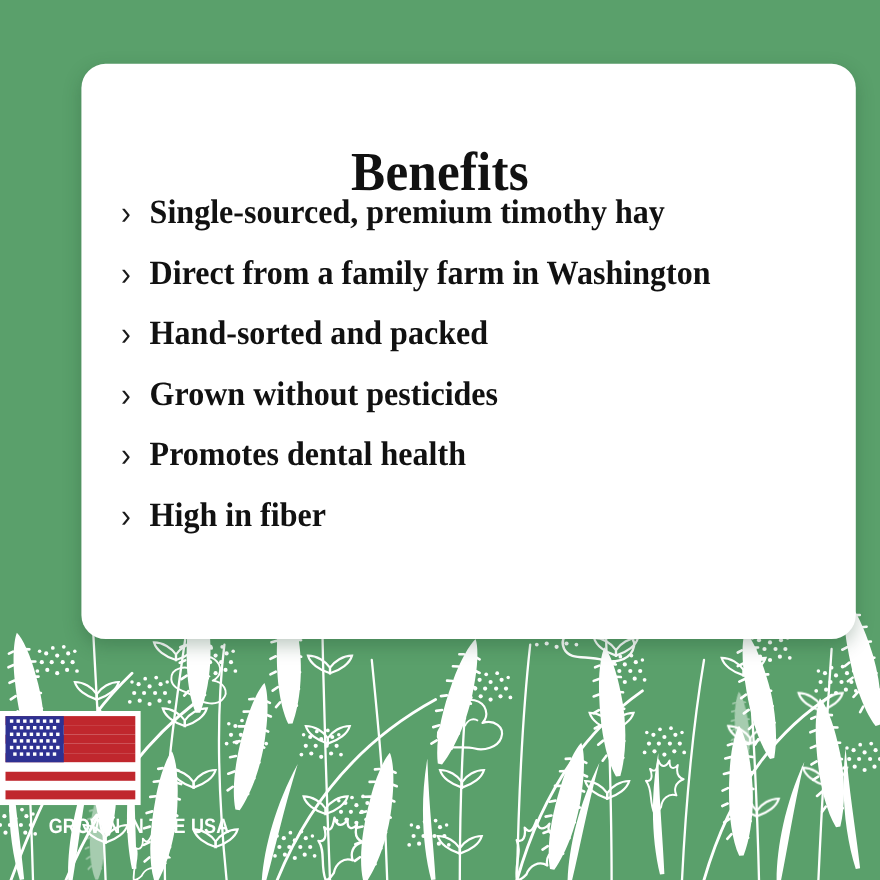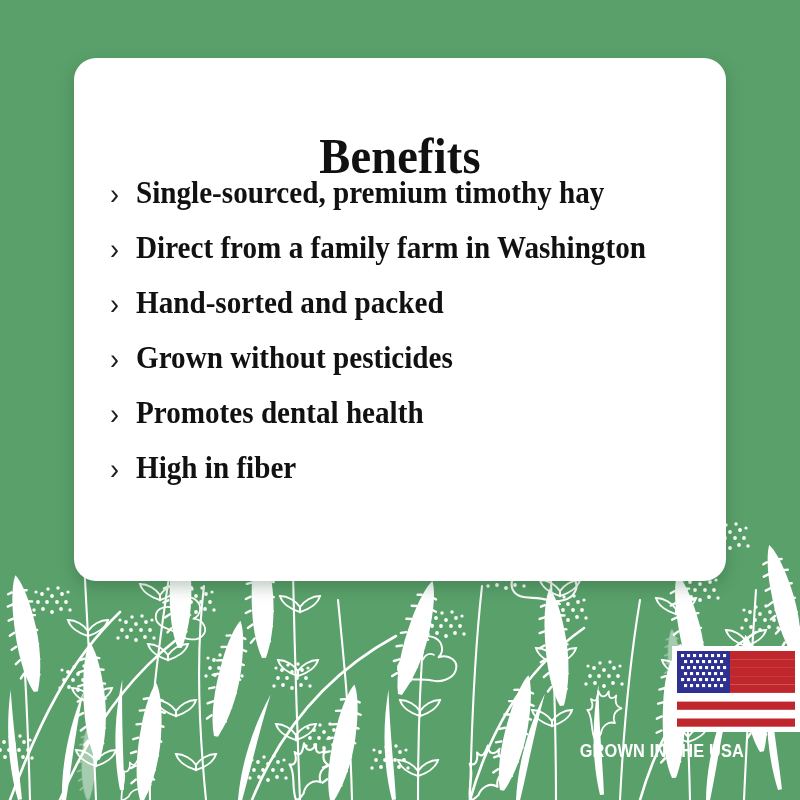--- a/index.html
+++ b/index.html
@@ -22,21 +22,21 @@
     left: 0; top: 0;
     width: 800px;
     height: 800px;
     display: block;
   }
   
   #benefits-card {
     position: absolute;
     left: 74px;
     top: 58px;
-    width: 652px;
+    width: 704px;
     height: 523px;
     background: #ffffff;
     border-radius: 22px;
     box-shadow: 0 6px 16px rgba(26, 70, 38, 0.28);
     box-sizing: border-box;
     text-decoration: underline;
   }
   #card-title {
     position: absolute;
     left: 0;
@@ -87,22 +87,22 @@
     font-family: "Liberation Serif", "DejaVu Serif", serif;
     transform: scaleX(0.94);
     transform-origin: left center;
     white-space: nowrap;
   }
   
   #usa-badge {
     position: absolute;
     left: 0;
     top: 646px;
-    width: 800px;
-    text-align: right;
+    width: 632px;
+    text-align: left;
   }
   #flag-wrap {
     display: inline-block;
     position: relative;
     width: 128px;
     height: 86px;
   }
   #usa-flag {
     display: block;
     width: 128px;

